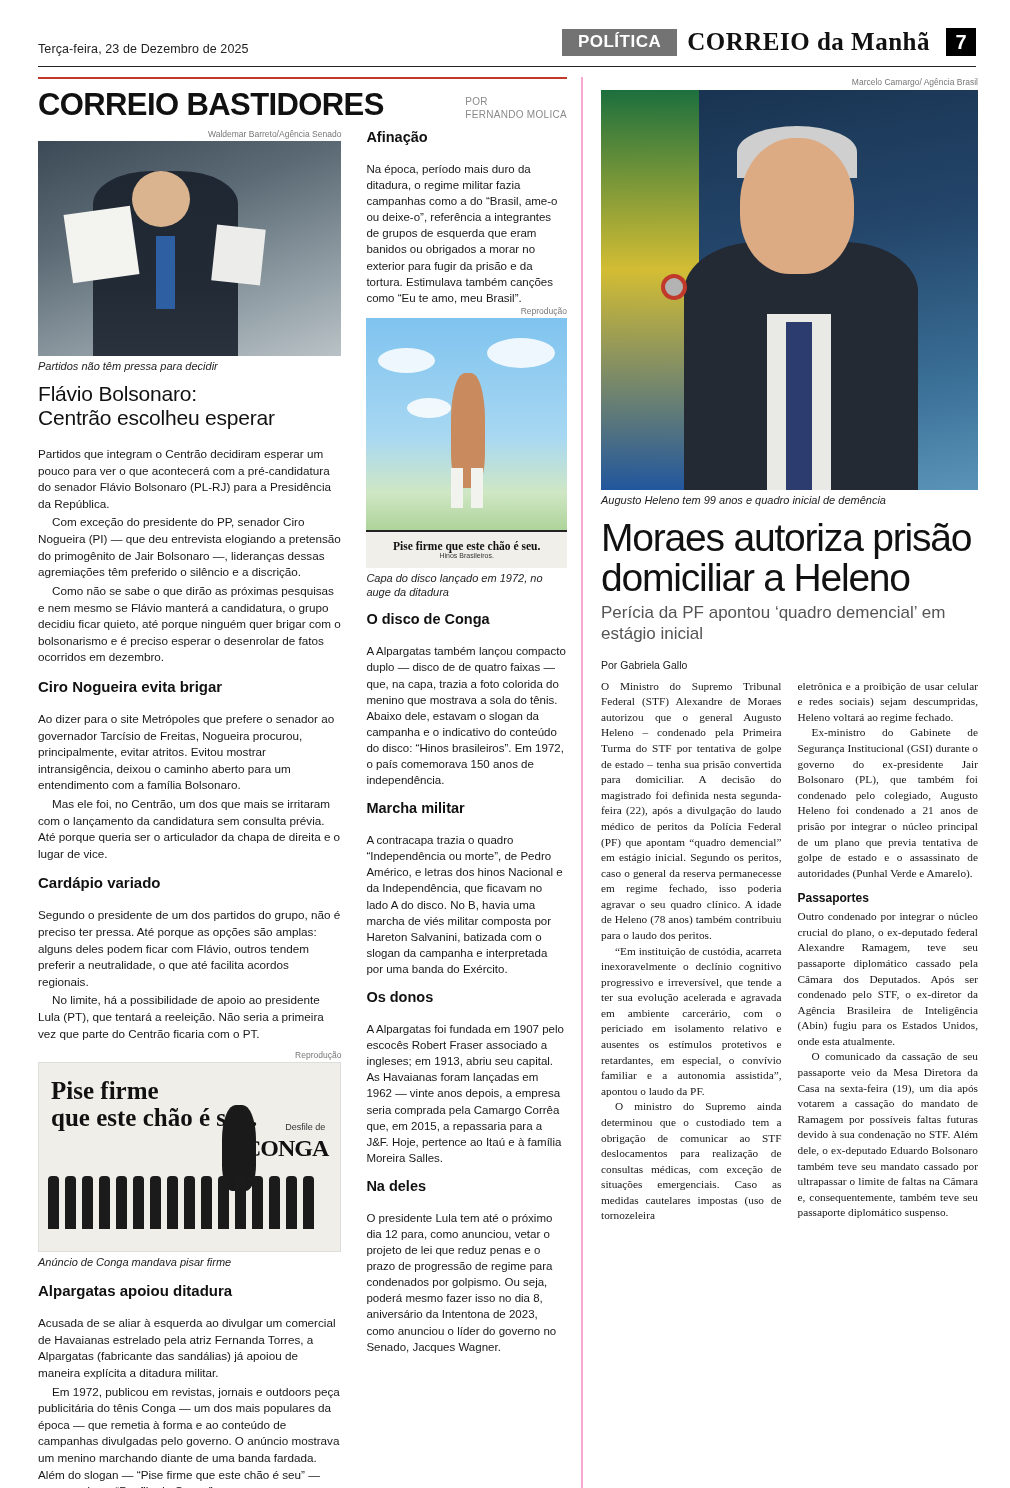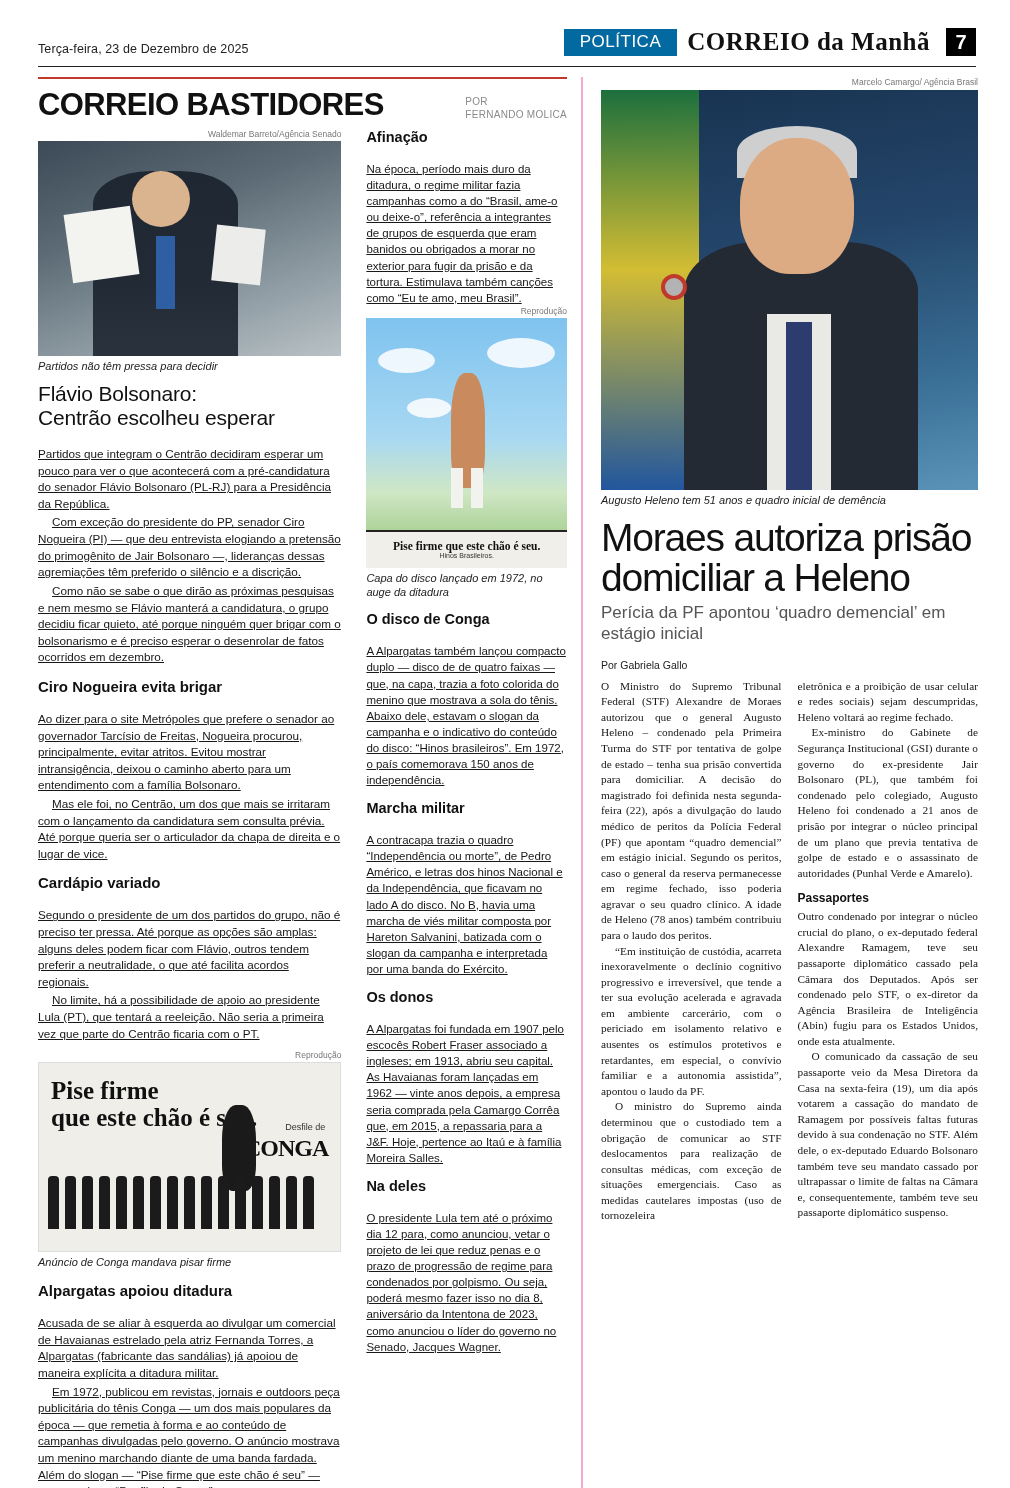--- a/index.html
+++ b/index.html
@@ -11,21 +11,21 @@
     color:#111;
     position:relative;
   }
   .page { width:1010px; height:1488px; padding:28px 34px 20px 38px; position:relative; }
 
   
   .masthead { display:flex; align-items:flex-end; justify-content:space-between; border-bottom:0; padding-bottom:4px; }
   .dateline { font-size:12.5px; color:#222; letter-spacing:.1px; }
   .mast-right { display:flex; align-items:center; gap:10px; }
   .section-tag {
-    background:#0369a1; color:#fff; font-weight:normal; font-size:17px;
+    background:#737373; color:#fff; font-weight:bold; font-size:17px;
     padding:3px 16px 4px 16px; letter-spacing:.5px;
   }
   .brand {
     font-family:"Liberation Serif", serif;
     font-weight:bold; font-size:25px; letter-spacing:.5px; color:#111;
     padding-right:6px;
   }
   .pagenum {
     background:#000; color:#fff; font-weight:bold; font-size:20px;
     width:30px; height:28px; display:flex; align-items:center; justify-content:center;
@@ -50,21 +50,21 @@
   .credit { font-size:8.5px; color:#777; text-align:right; margin:0 0 2px 0; }
 
   .photo { width:100%; display:block; position:relative; overflow:hidden; }
 
   .cap { font-size:11px; font-style:italic; color:#222; margin:4px 0 8px 0; line-height:1.25; }
 
   h2.headline { font-size:21px; font-weight:normal; line-height:1.15; margin:6px 0 8px 0; color:#111; letter-spacing:-0.2px; }
   h3.sub { font-size:15px; font-weight:bold; margin:12px 0 5px 0; color:#111; }
   h3.sub.small { font-size:14.5px; }
 
-  p.body { font-size:11.7px; line-height:1.42; margin:16px 0 0 0; color:#181818; text-align:left;text-decoration:underline; }
+  p.body { font-size:11.7px; line-height:1.42; margin:16px 0 0 0; color:#181818; text-align:left; }
   p.body + p.body { text-indent:14px; margin-top:2px; }
 
   .col-b p.body { font-size:11.5px; line-height:1.4; }
 
   
   .big-head { font-size:39px; line-height:1.02; font-weight:normal; letter-spacing:-1.2px; margin:10px 0 6px 0; color:#111; }
   .big-sub { font-size:17px; line-height:1.22; color:#555; margin:0 0 14px 0; }
   .byline { font-size:10.5px; color:#222; margin:0 0 8px 0; }
   .justify-cols { display:flex; gap:16px; }
   .jcol { width:182px; }
@@ -240,21 +240,21 @@
       <div class="small-credit">Marcelo Camargo/ Agência Brasil</div>
       <div class="photo ph ph-heleno">
         <div class="flag"></div>
         <div class="suit"></div>
         <div class="shirt"></div>
         <div class="tie2"></div>
         <div class="hair"></div>
         <div class="face"></div>
         <div class="mic"></div>
       </div>
-      <div class="cap">Augusto Heleno tem 51 anos e quadro inicial de demência</div>
+      <div class="cap">Augusto Heleno tem 99 anos e quadro inicial de demência</div>
 
       <h1 class="big-head">Moraes autoriza prisão domiciliar a Heleno</h1>
       <div class="big-sub">Perícia da PF apontou ‘quadro demencial’ em estágio inicial</div>
       <div class="byline">Por Gabriela Gallo</div>
 
       <div class="justify-cols">
         <div class="jcol">
           <p>O Ministro do Supremo Tribunal Federal (STF) Alexandre de Moraes autorizou que o general Augusto Heleno – condenado pela Primeira Turma do STF por tentativa de golpe de estado – tenha sua prisão convertida para domiciliar. A decisão do magistrado foi definida nesta segunda-feira (22), após a divulgação do laudo médico de peritos da Polícia Federal (PF) que apontam “quadro demencial” em estágio inicial. Segundo os peritos, caso o general da reserva permanecesse em regime fechado, isso poderia agravar o seu quadro clínico. A idade de Heleno (78 anos) também contribuiu para o laudo dos peritos.</p>
           <p>“Em instituição de custódia, acarreta inexoravelmente o declínio cognitivo progressivo e irreversível, que tende a ter sua evolução acelerada e agravada em ambiente carcerário, com o periciado em isolamento relativo e ausentes os estímulos protetivos e retardantes, em especial, o convívio familiar e a autonomia assistida”, apontou o laudo da PF.</p>
           <p>O ministro do Supremo ainda determinou que o custodiado tem a obrigação de comunicar ao STF deslocamentos para realização de consultas médicas, com exceção de situações emergenciais. Caso as medidas cautelares impostas (uso de tornozeleira</p>

